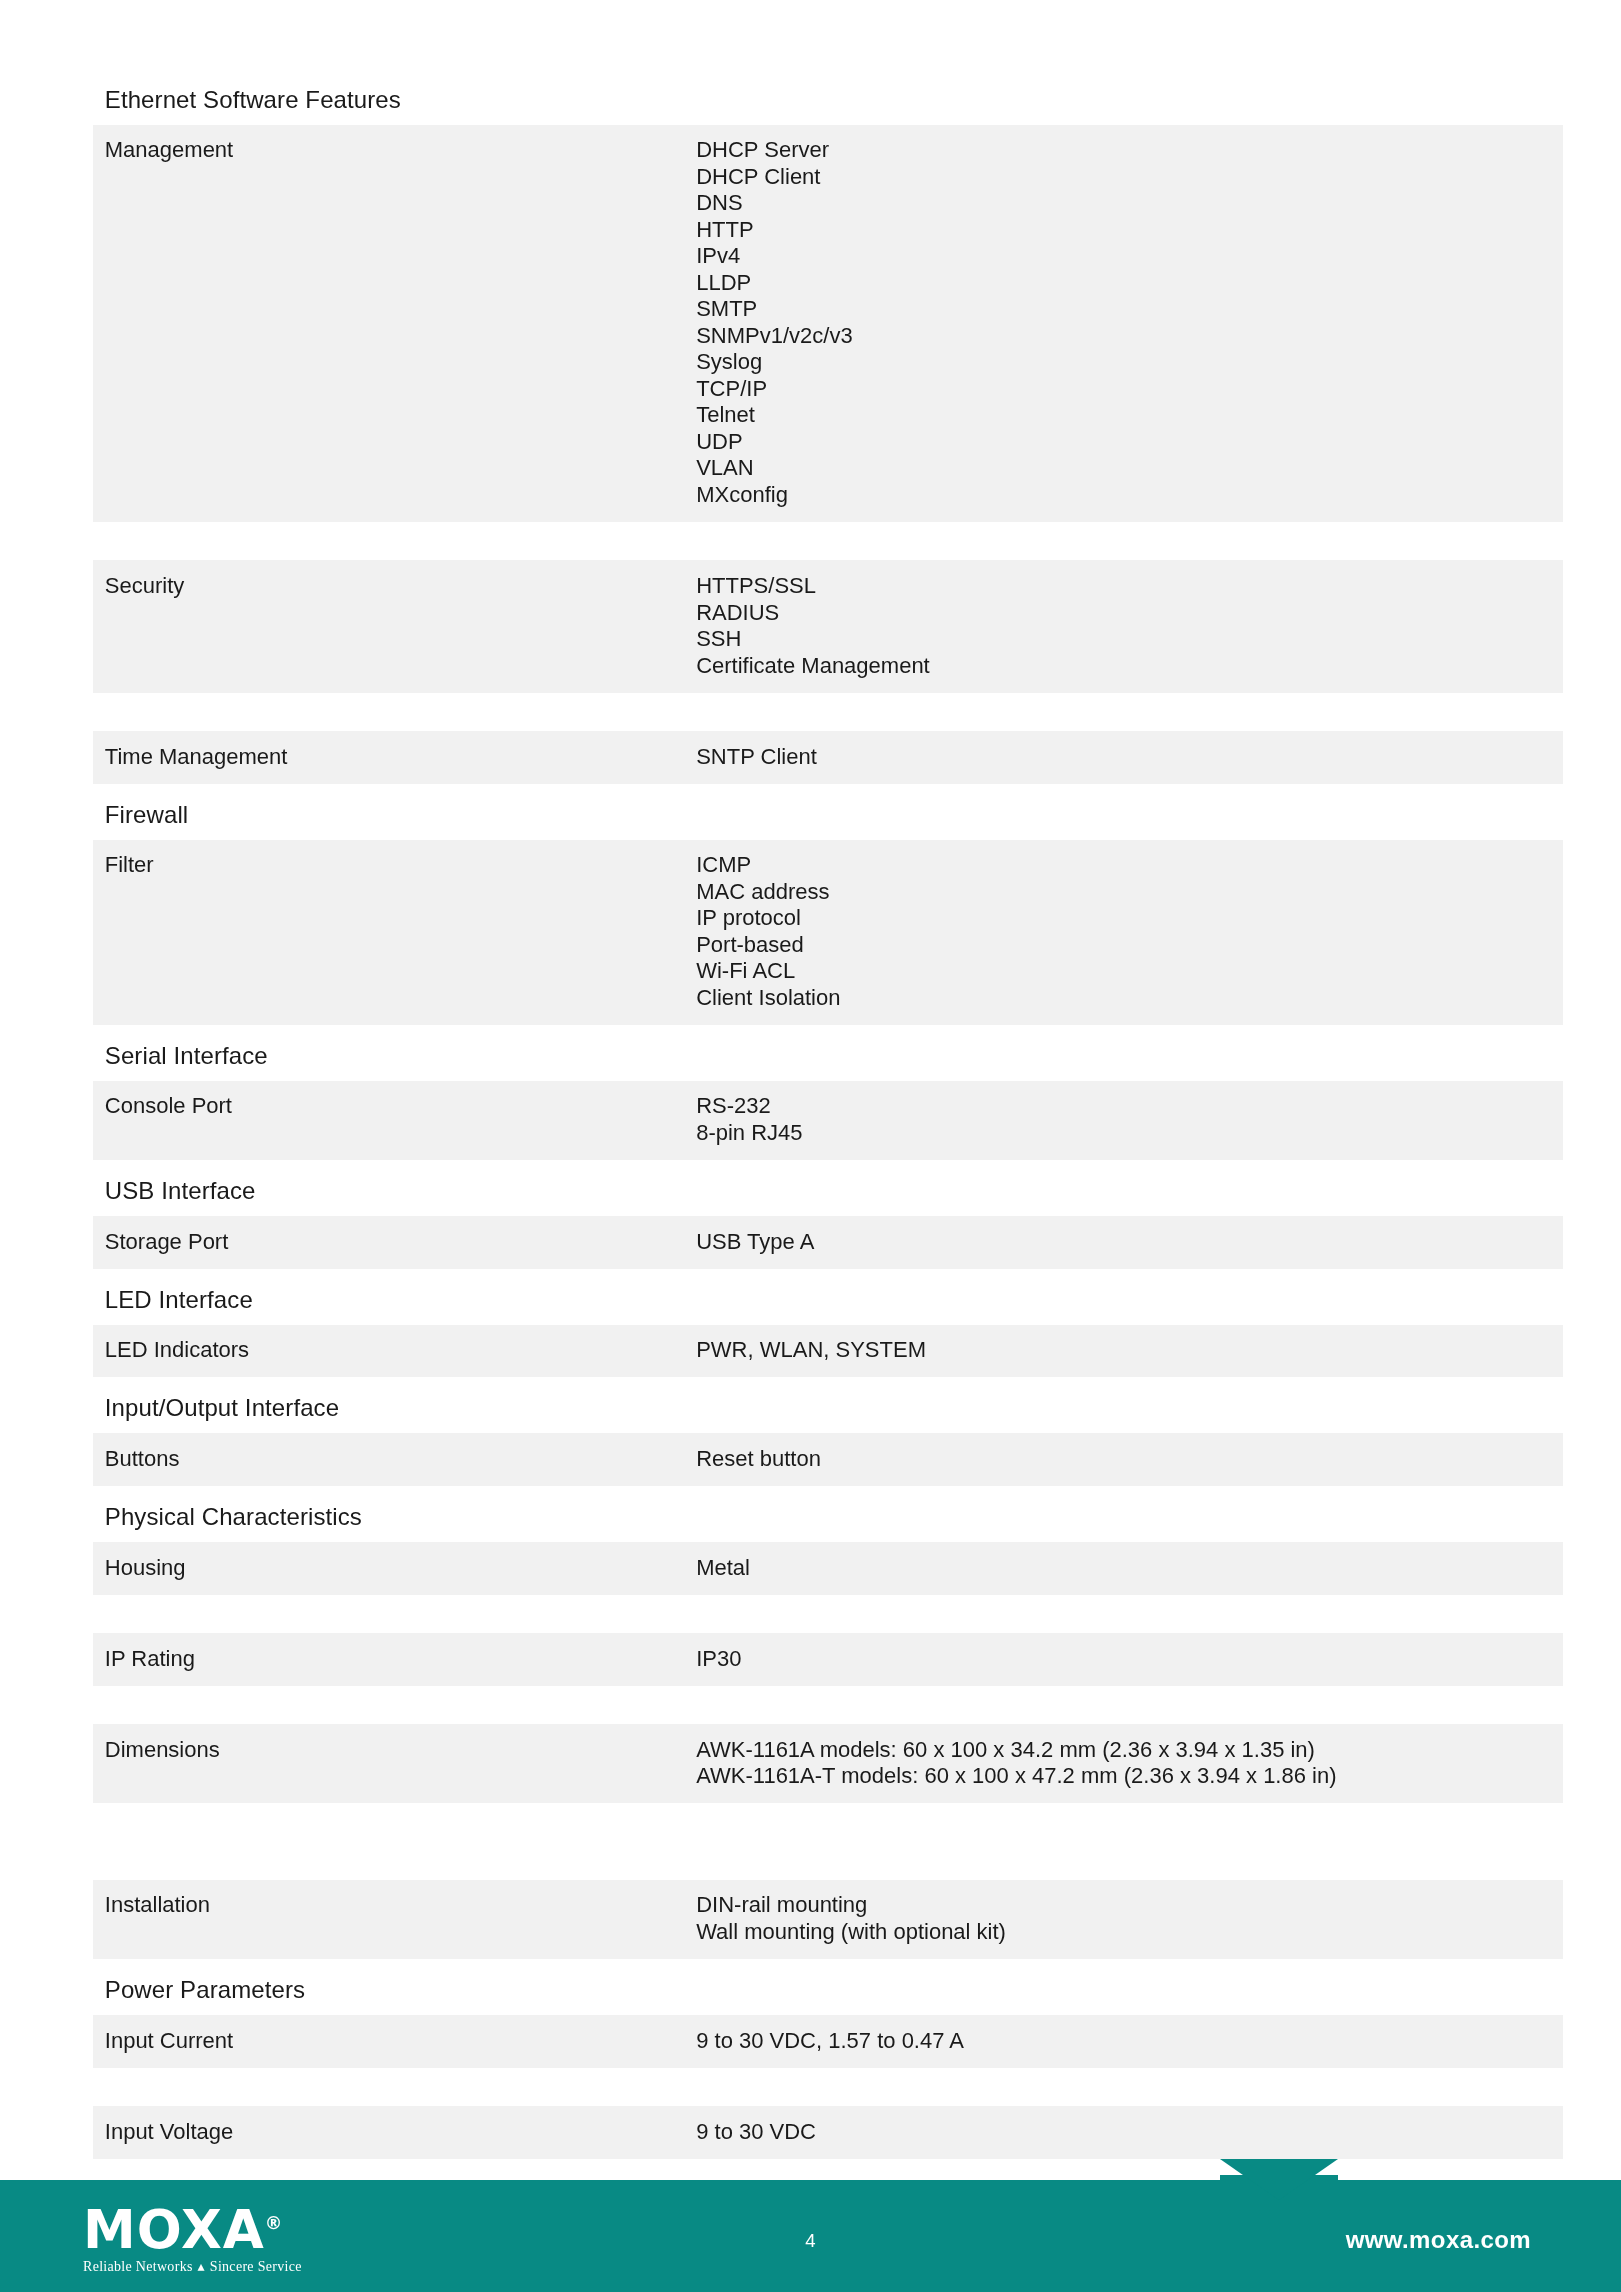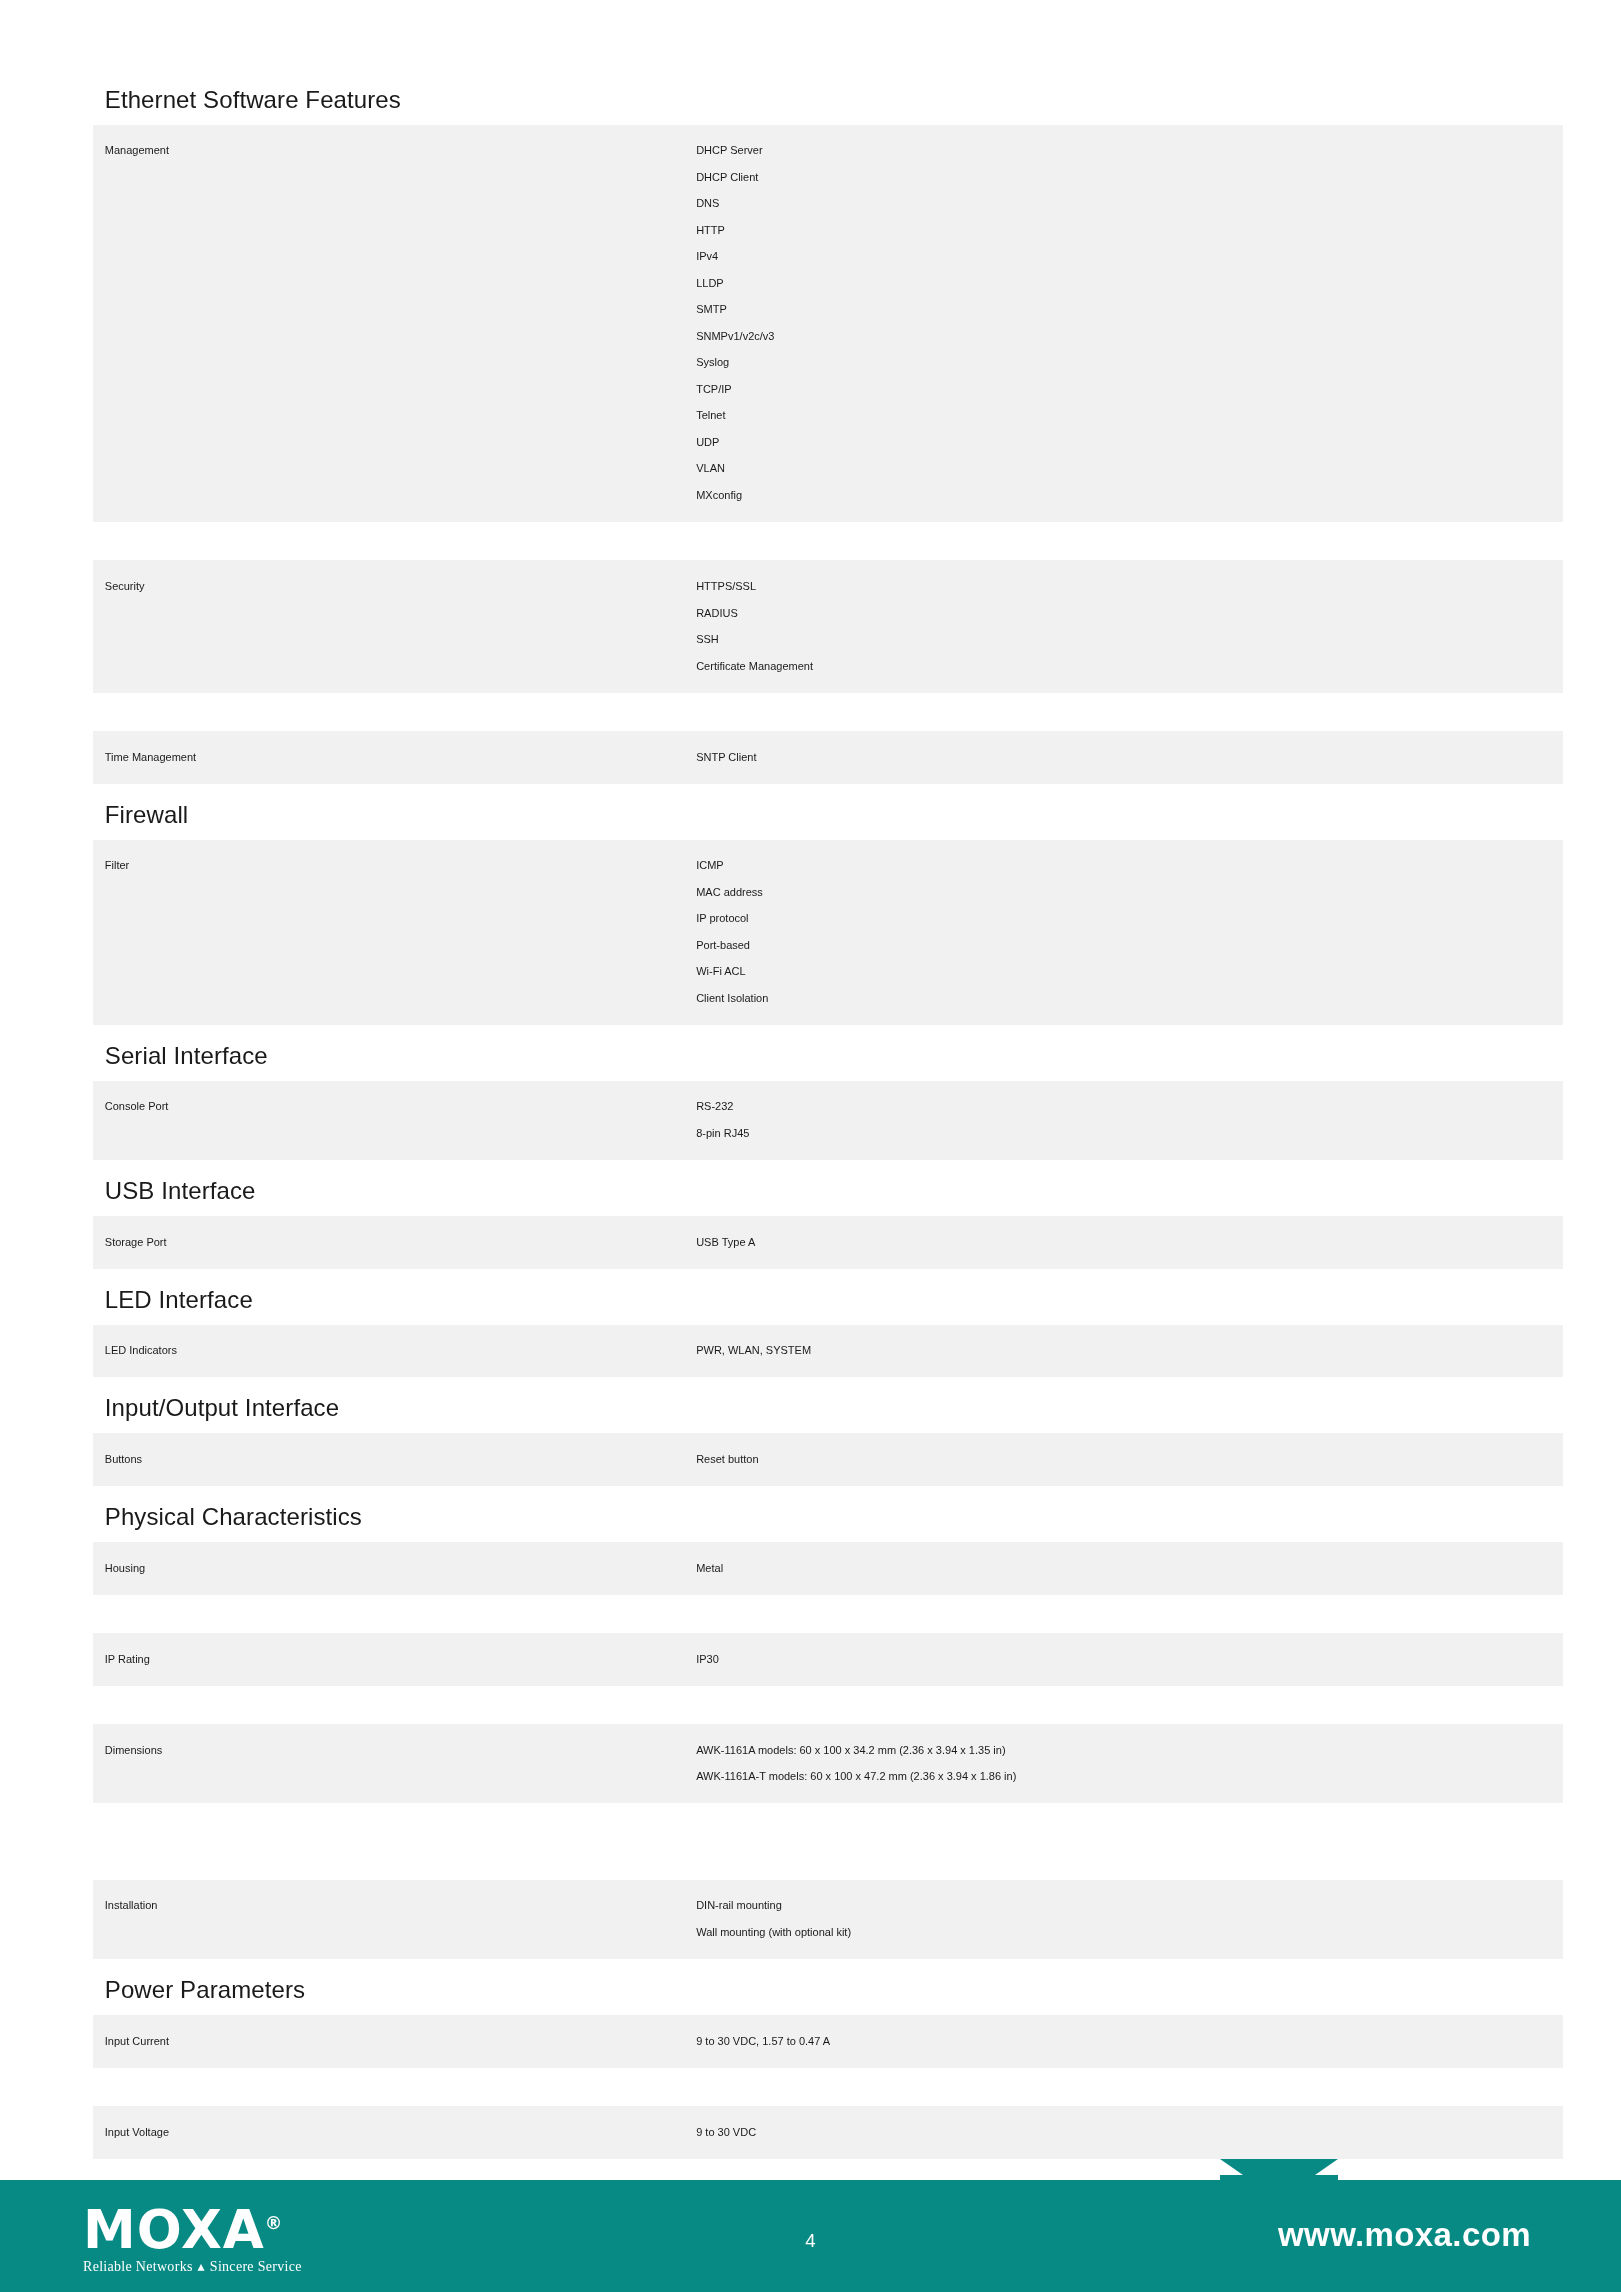--- a/index.html
+++ b/index.html
@@ -47,21 +47,21 @@
   }
   .spacer-row td {
     height: 11.8px;
     background: #ffffff;
     padding: 0;
     border: 0;
   }
   .spec-table td {
     vertical-align: top;
     padding: 12.7px 13.7px 13.7px 13.7px;
-    font-size: 11px;
+    font-size: 22px;
     line-height: 26.5px;
     color: #1a1a1a;
   }
   .spec-table td.label {
     width: 564px;
     padding-left: 11.8px;
   }
   .spec-table td.value {
     padding-left: 13.7px;
   }
@@ -140,21 +140,21 @@
     width: 1621px;
     text-align: center;
     color: #ffffff;
     font-size: 18.6px;
   }
   .footer-url {
     position: absolute;
     right: 90px;
     bottom: 39px;
     color: #ffffff;
-    font-size: 33px;
+    font-size: 24px;
     font-weight: bold;
     letter-spacing: 0.4px;
   }
 </style>
 </head>
 <body>
 
 <div class="page">
 
   <div class="content" id="sections-root">

